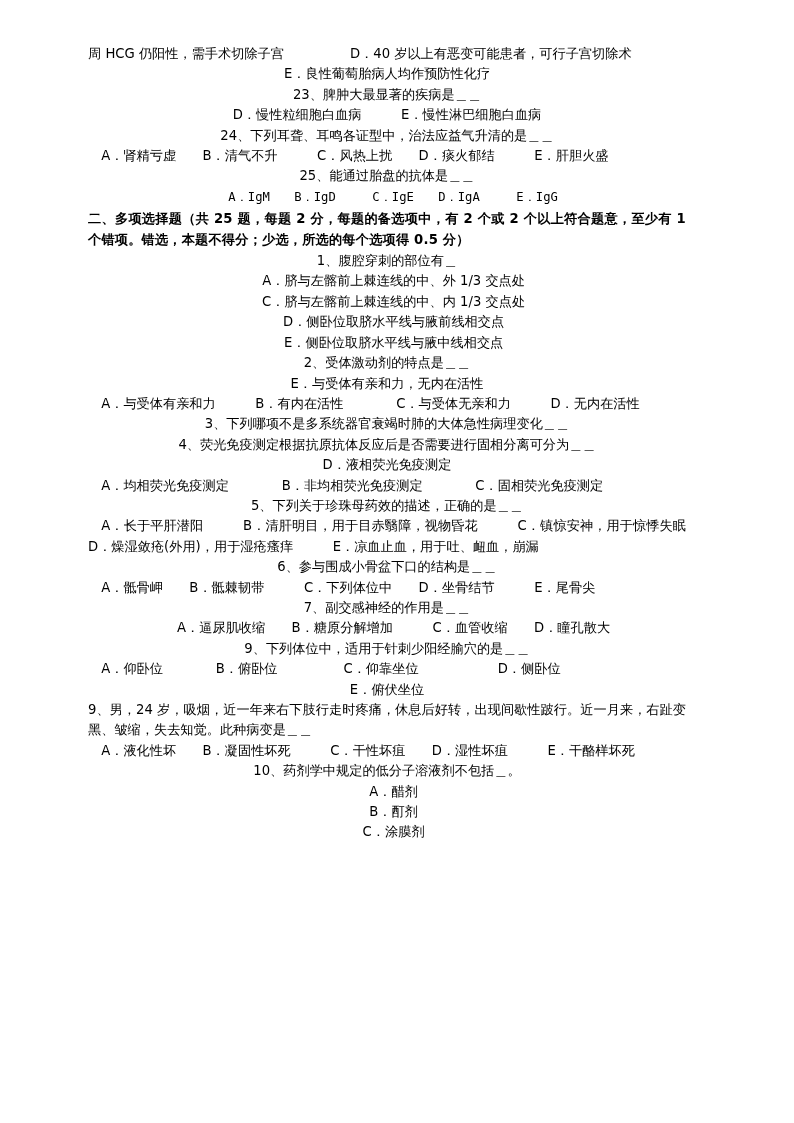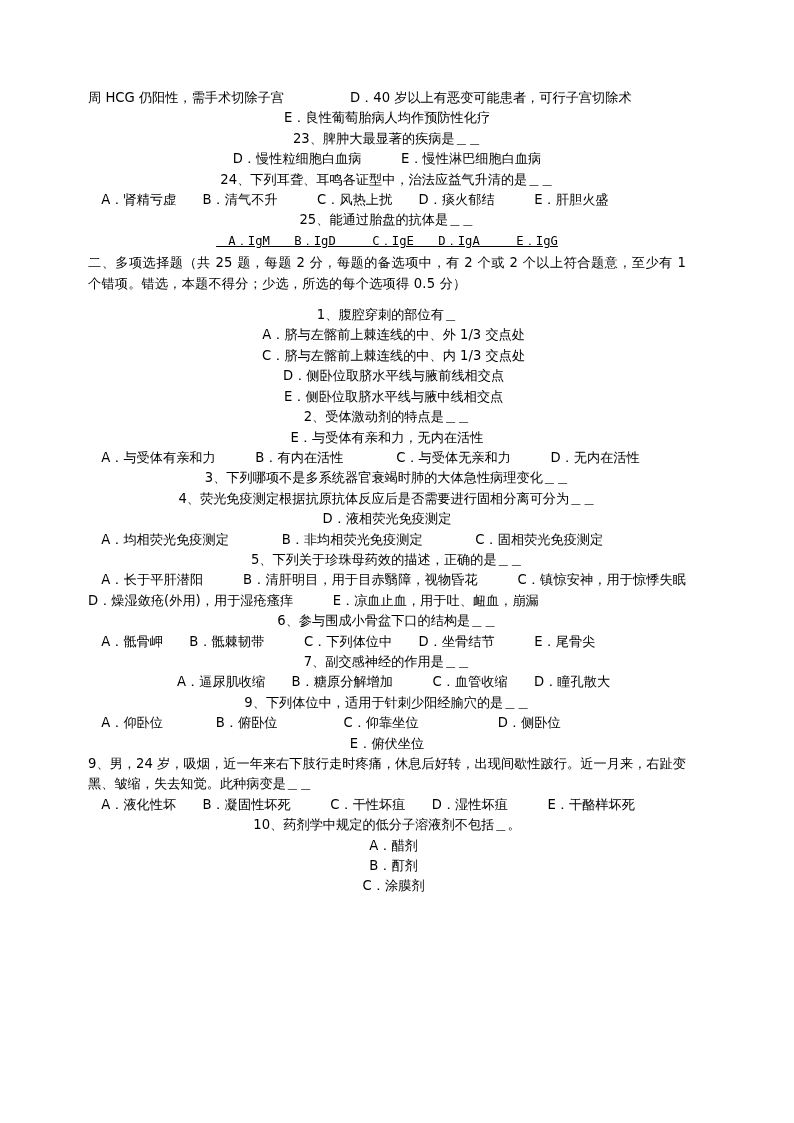--- a/index.html
+++ b/index.html
@@ -12,21 +12,21 @@
     height: 1123px;
     font-family: "DejaVu Sans", "Liberation Sans", sans-serif;
     color: #000000;
     overflow: hidden;
   }
   .page {
     position: relative;
     width: 794px;
     height: 1123px;
     box-sizing: border-box;
-    padding: 88px 108px 0 88px;
+    padding: 44px 108px 0 88px;
   }
   .doc-body {
     width: 598px;
     font-size: 13.2px;
     line-height: 20.4px;
   }
   
   .line {
     white-space: pre-wrap;
     word-break: break-all;
@@ -34,33 +34,32 @@
     text-justify: inter-character;
   }
   .line.nojust {
     text-align: center;
   }
   
   .stem { }
   
   .opts { }
   .section-head {
-    font-weight: normal;
+    font-weight: bold;
     white-space: pre-wrap;
     word-break: break-all;
     text-align: justify;
     text-justify: inter-character;
     letter-spacing: 0.2px;
     margin-top: 2px;
-    margin-bottom: 11px;
+    margin-bottom: 1px;
   }
   .lat {
     font-family: "DejaVu Sans Mono", "Liberation Mono", monospace;
     font-size: 12.2px;
-    text-decoration: underline;
   }
 </style>
 </head>
 <body>
 
 <div class="page">
   <div class="doc-body">
 
     <div class="line">周 HCG 仍阳性，需手术切除子宫　　　　　D．40 岁以上有恶变可能患者，可行子宫切除术</div>
     <div class="line nojust">E．良性葡萄胎病人均作预防性化疗</div>

